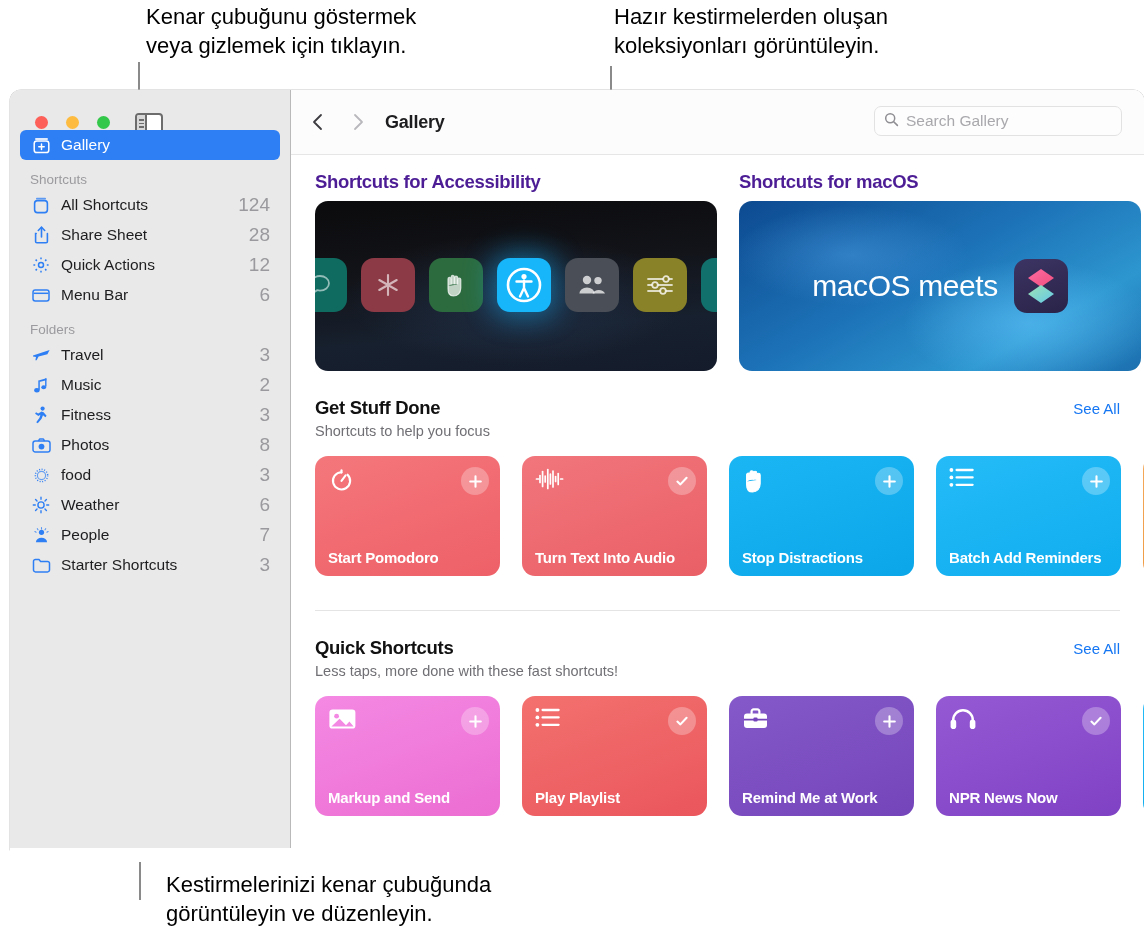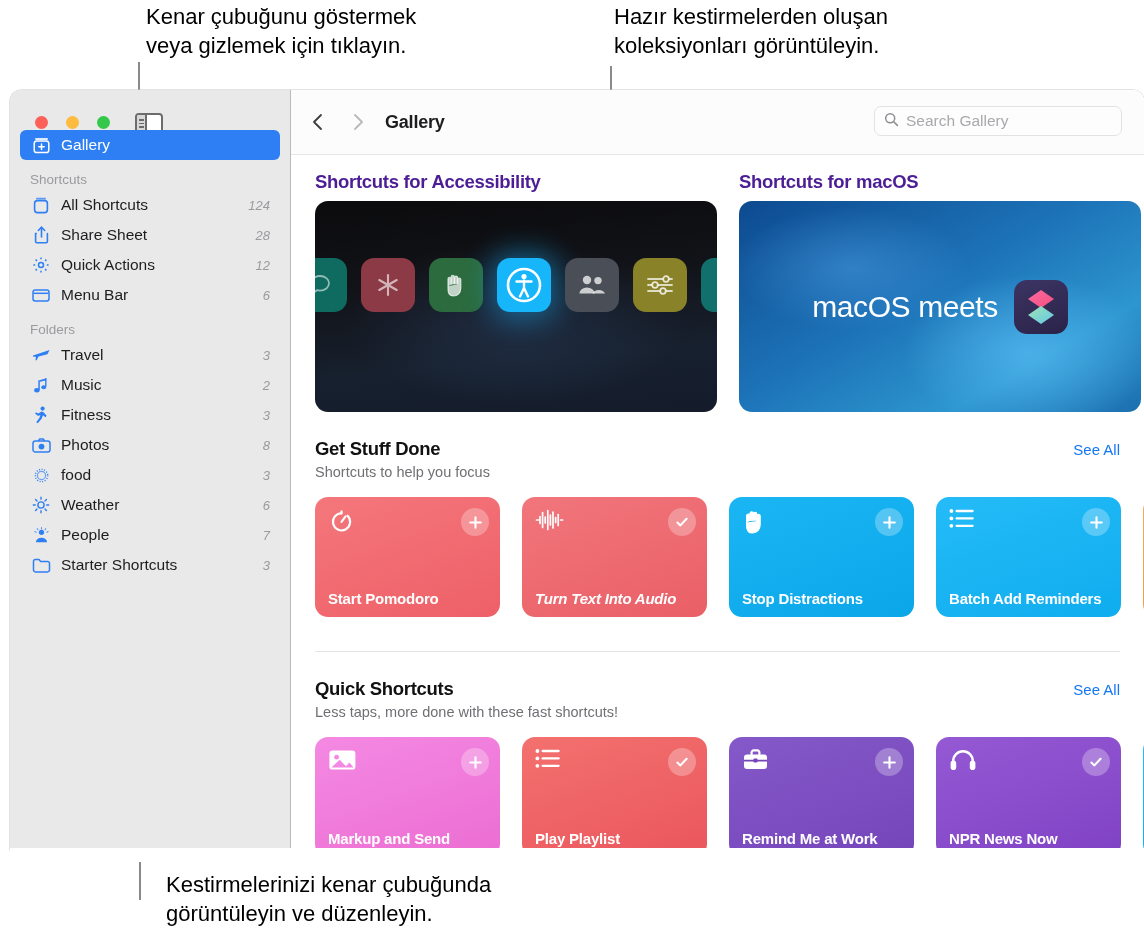--- a/index.html
+++ b/index.html
@@ -50,21 +50,21 @@
 
   .sb-item{
     position:relative; display:flex; align-items:center;
     height:30px; margin:0 10px; padding:0 10px;
     border-radius:6px; font-size:15.5px; color:#1d1d1f;
   }
   .sb-item .ic{ width:22px; height:20px; margin-right:9px; flex:0 0 22px;
     display:flex; align-items:center; justify-content:center; }
   .sb-item .ic svg{ display:block; }
   .sb-item .lbl{ flex:1 1 auto; white-space:nowrap; }
-  .sb-item .cnt{ color:#9a9a9e; font-size:13px;font-style:italic; }
+  .sb-item .cnt{ color:#9a9a9e; font-size:19px; }
   .sb-item.sel{ background:#2f7ff4; color:#fff; }
   .sb-head{ padding:0 20px; margin-top:12px; margin-bottom:3px; font-size:13.5px; color:#9b9b9f; font-weight:400; }
   #nav-gallery{ margin-top:40px; }
 
   
   #detail{ position:absolute; left:280px; top:0; right:0; height:100%; background:#fff;
     border-left:1px solid #b9b9b9; }
   #toolbar{
     position:relative; height:65px; display:flex; align-items:center;
     background:#fcfcfc; border-bottom:1px solid #e6e6e6;
@@ -83,21 +83,21 @@
     font-family:"Liberation Sans", sans-serif; font-size:15.5px; color:#444;
   }
   #search-input::placeholder{ color:#a9a9ad; }
 
   #content{ position:absolute; left:0; top:65px; right:0; bottom:0; overflow:hidden; }
 
   
   .banner-row{ display:flex; gap:22px; padding:0 24px; margin-top:16px; }
   .banner-col{ flex:0 0 auto; }
   .banner-title{ font-size:18.5px; font-weight:700; color:#4c1d95; letter-spacing:-.3px; margin-bottom:8px; white-space:nowrap; }
-  .banner{ width:402px; height:211px; border-radius:13px; overflow:hidden; position:relative; }
+  .banner{ width:402px; height:170px; border-radius:13px; overflow:hidden; position:relative; }
 
   
   #banner-a11y{
     background:
       radial-gradient(ellipse 60% 55% at 50% 58%, rgba(40,60,90,.55) 0%, rgba(10,14,24,0) 70%),
       linear-gradient(175deg,#0b0b0d 0%,#121318 38%,#17202e 72%,#141c2b 100%);
   }
   #a11y-tiles{ position:absolute; left:0; right:0; top:52px; height:64px;
     display:flex; align-items:center; gap:14px; padding-left:-6px; }
   .tile{ width:54px; height:54px; border-radius:13px; flex:0 0 54px;
@@ -461,21 +461,21 @@
                 </svg>
               </span>
               <span class="badge">
                 <svg width="15" height="15" viewBox="0 0 15 15">
                     <path d="M7.5 2.2v10.6M2.2 7.5h10.6" stroke="#fff" stroke-width="2.1" stroke-linecap="round"></path>
                   </svg>
               </span>
               <span class="cname">Start Pomodoro</span>
             </div>
 
-            <div class="card" style="background:linear-gradient(160deg,#f1767c,#ea5f66);font-style:italic;">
+            <div class="card" style="background:linear-gradient(160deg,#f1767c,#ea5f66);">
               <span class="ci">
                 <svg width="29" height="24" viewBox="0 0 29 24">
                   <g stroke="#fff" stroke-width="1.7" stroke-linecap="round">
                     <path d="M1.5 12h2.2"></path>
                       <path d="M5 8.5v7"></path>
                       <path d="M7.6 4.5v15"></path>
                       <path d="M10.2 9v6"></path>
                     <path d="M12.8 2.5v19"></path>
                       <path d="M15.4 7v10"></path>
                       <path d="M18 4v16"></path>

